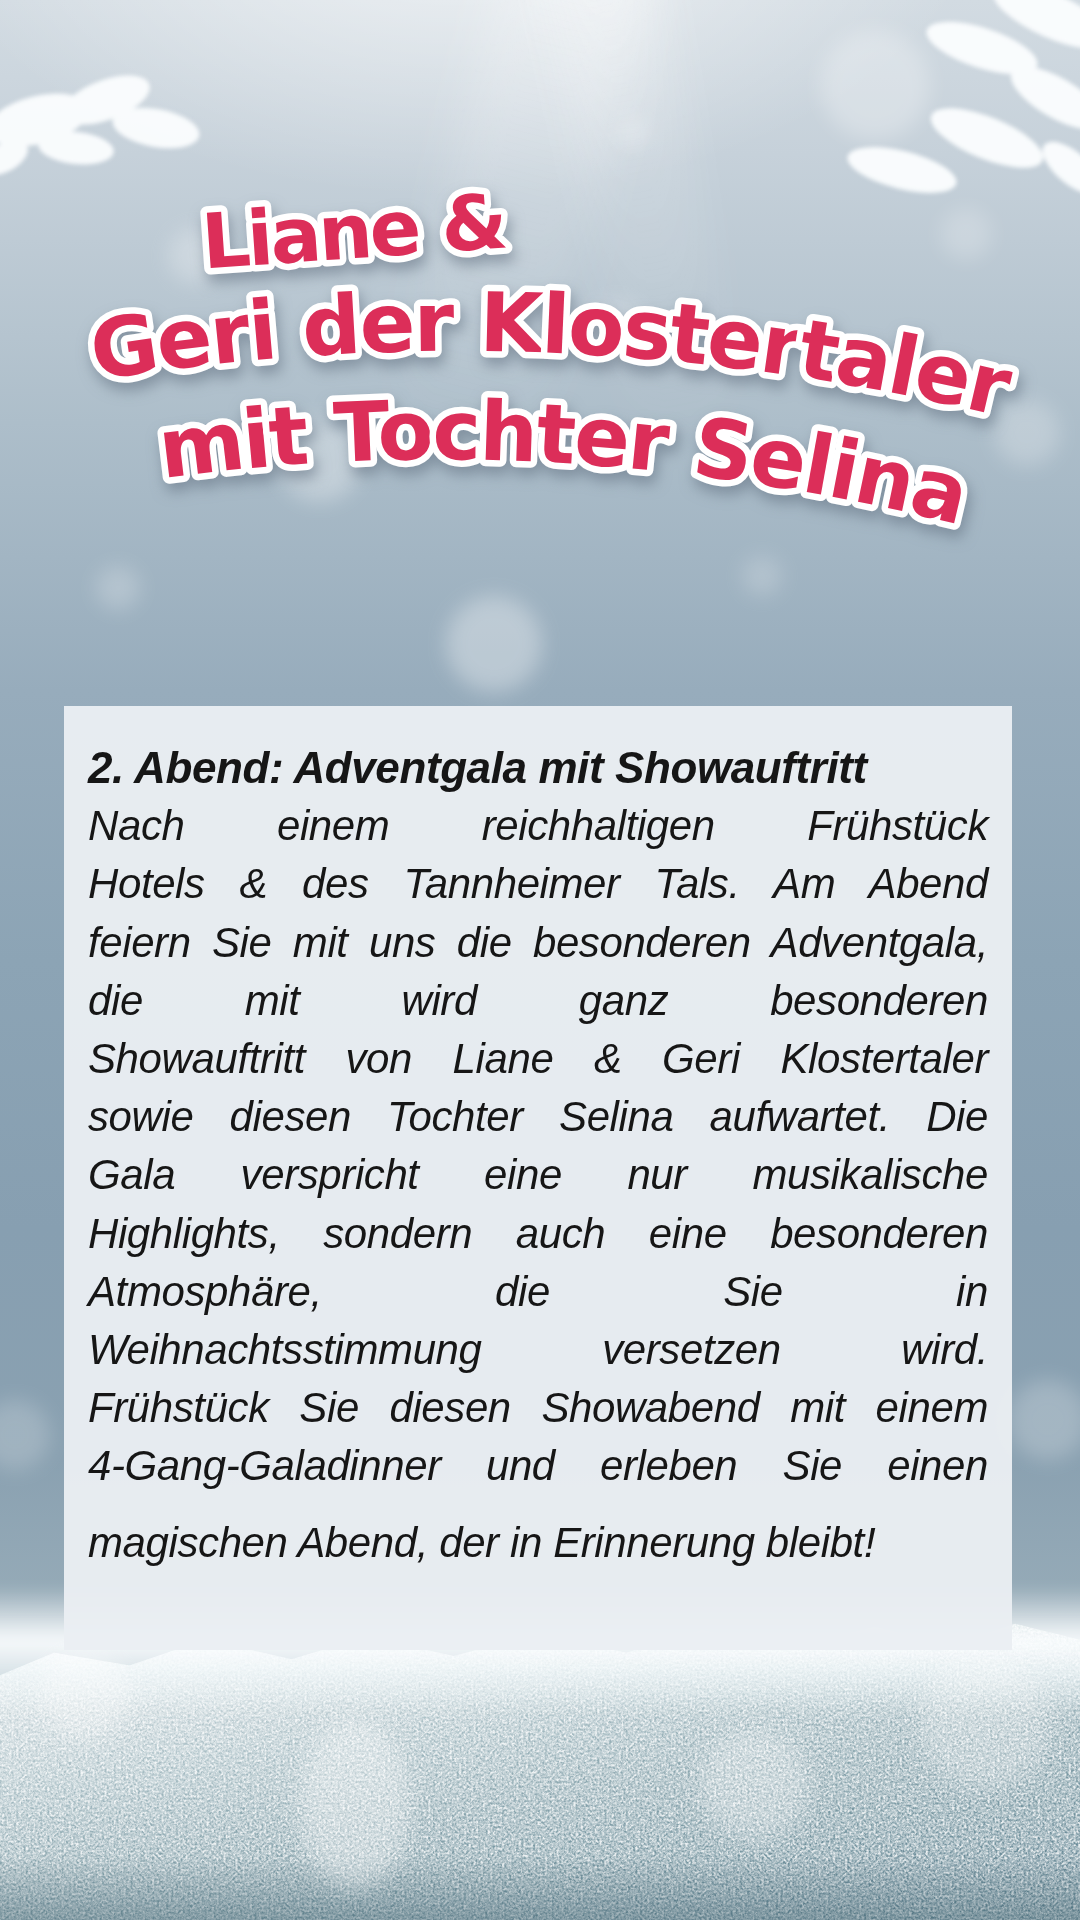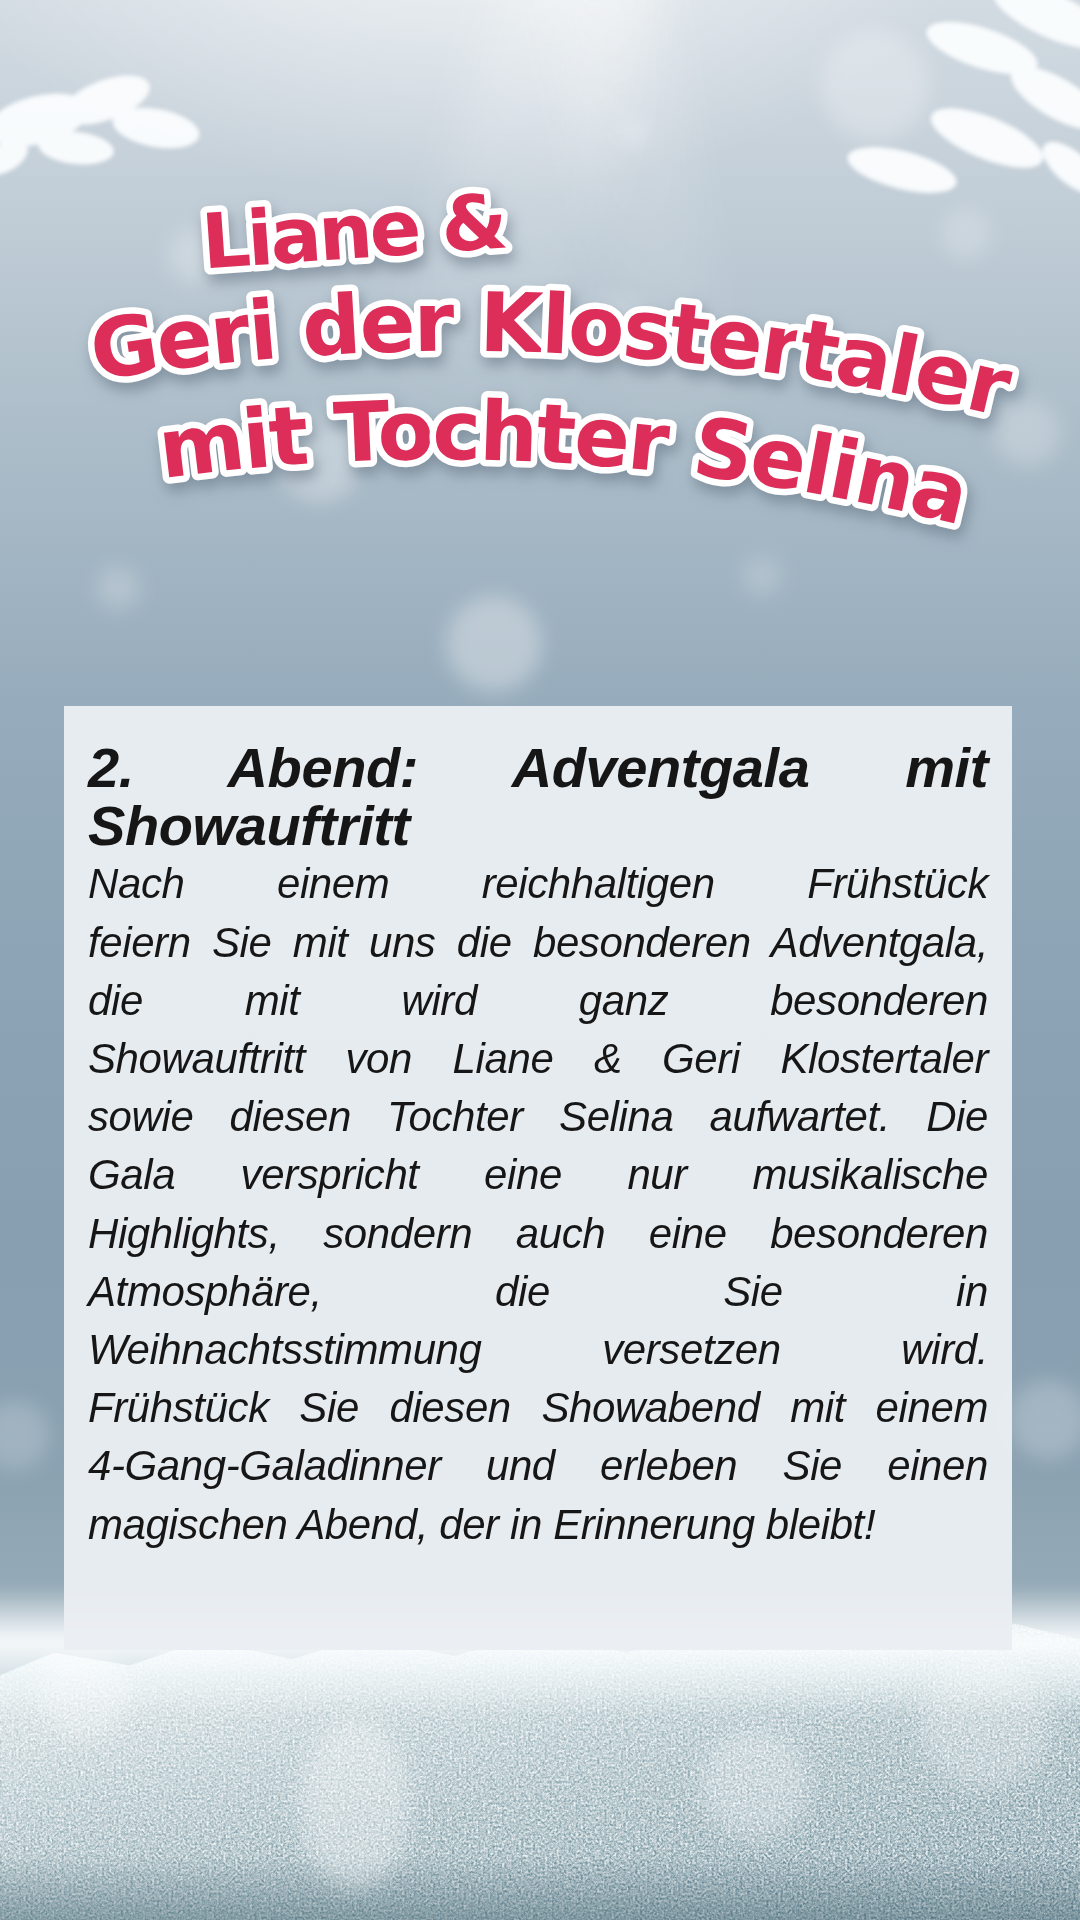--- a/index.html
+++ b/index.html
@@ -55,22 +55,22 @@
   .t3 { font-size:82px; letter-spacing:-2px; }
 
   
   .event-box { left:64px; top:706px; width:948px; height:944px;
     background:rgba(234,238,242,.96); box-sizing:border-box;
     padding:33px 24px 0 24px; }
   .event-box .line { position:static; display:block;
     font:italic 42px/58.2px "Liberation Sans", sans-serif;
     color:#161616; letter-spacing:-0.4px;
     text-align:justify; text-align-last:justify; }
-  .event-box .line-head { font-weight:bold; font-size:56px; text-align-last:left; }
-  .event-box .line-last { text-align-last:left; }
+  .event-box .line-head { font-weight:bold; font-size:44px; text-align-last:left; }
+  .event-box .line-last { text-align-last:left;margin-top:18px; }
 </style>
 </head>
 <body>
 
 <div class="stage">
 
   <div class="ray r1"></div>
   <div class="ray r2"></div>
 
   <svg class="branch" style="left:-14px;top:48px;width:260px;height:140px;" viewBox="0 0 260 140">
@@ -129,20 +129,21 @@
       <path id="arc3" d="M 120 485 Q 550 415 1000 535" fill="none"></path>
     </defs>
     <text class="t1" x="355" y="258" transform="rotate(-4 355 258)">Liane &amp;</text>
     <text class="t2"><textPath href="#arc2" startOffset="50%">Geri der Klostertaler</textPath></text>
     <text class="t3"><textPath href="#arc3" startOffset="50%">mit Tochter Selina</textPath></text>
   </svg>
 
   <div class="event-box">
     <span class="line line-head">2. Abend: Adventgala mit Showauftritt</span>
     <span class="line">Nach einem reichhaltigen Frühstück</span>
+    <span class="line">Hotels &amp; des Tannheimer Tals. Am Abend</span>
     <span class="line">feiern Sie mit uns die besonderen Adventgala,</span>
     <span class="line">die mit wird ganz besonderen</span>
     <span class="line">Showauftritt von Liane &amp; Geri Klostertaler</span>
     <span class="line">sowie diesen Tochter Selina aufwartet. Die</span>
     <span class="line">Gala verspricht eine nur musikalische</span>
     <span class="line">Highlights, sondern auch eine besonderen</span>
     <span class="line">Atmosphäre, die Sie in</span>
     <span class="line">Weihnachtsstimmung versetzen wird.</span>
     <span class="line">Frühstück Sie diesen Showabend mit einem</span>
     <span class="line">4-Gang-Galadinner und erleben Sie einen</span>

